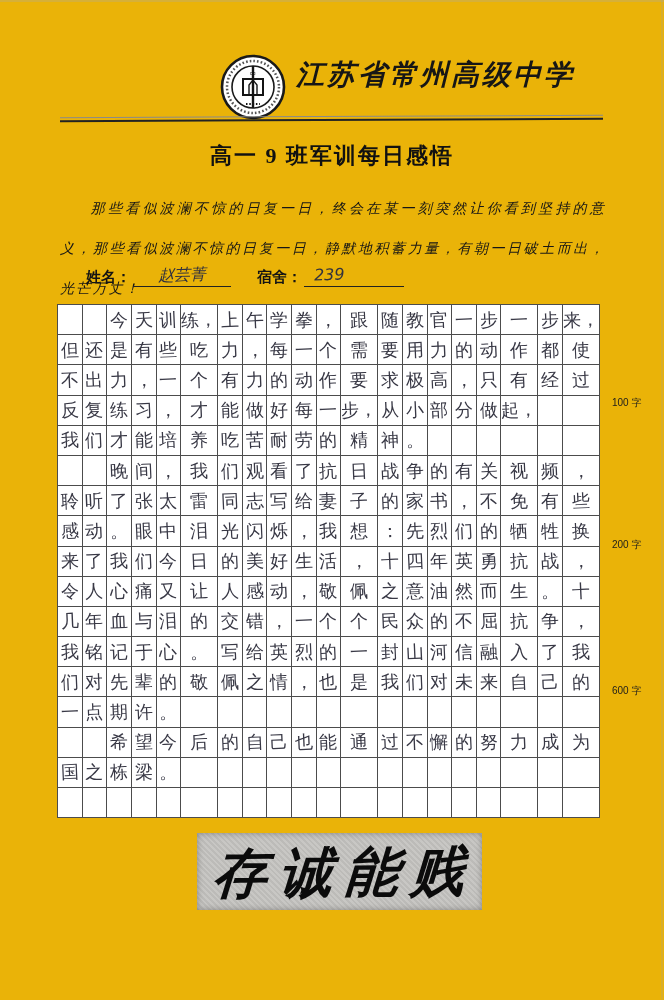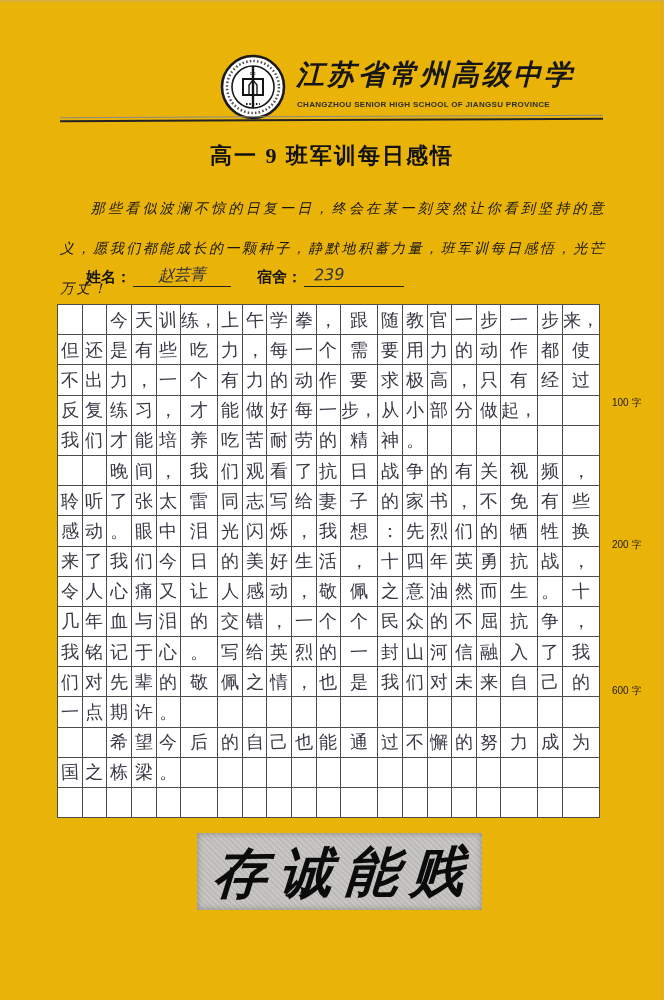--- a/index.html
+++ b/index.html
@@ -109,26 +109,25 @@
       <circle cx="33" cy="33" r="26" fill="none" stroke="#1a1a1a" stroke-width="2.5" stroke-dasharray="1.6 2.1" opacity="0.75"></circle>
       <circle cx="33" cy="33" r="21" fill="#ffffff" stroke="#1a1a1a" stroke-width="1.6"></circle>
       <path d="M23 25 h20 v16 h-20 z" fill="none" stroke="#141414" stroke-width="2"></path>
       <path d="M33 12 v42" stroke="#141414" stroke-width="2.4"></path>
       <path d="M29 40 v-9 l4 -5 l4 5 v9" fill="none" stroke="#141414" stroke-width="1.4"></path>
       <path d="M26 50 h14" stroke="#141414" stroke-width="2" stroke-dasharray="1.5 1.8"></path>
       <text x="33" y="22" text-anchor="middle" font-size="6" fill="#141414">中</text>
     </svg>
   </div>
   <div class="school-name">江苏省常州高级中学</div>
-  <div class="school-en">CHANGZHOU SENIOR HIGH SCHOOL OF JIANGSU PROVINCE</div>
   <div class="rule"></div>
 
   <div class="doc-title">高一 9 班军训每日感悟</div>
 
-  <div class="intro">那些看似波澜不惊的日复一日，终会在某一刻突然让你看到坚持的意义，愿我们都能成长的一颗种子，静默地积蓄力量，班军训每日感悟，光芒万丈！</div>
+  <div class="intro">那些看似波澜不惊的日复一日，终会在某一刻突然让你看到坚持的意义，那些看似波澜不惊的日复一日，静默地积蓄力量，有朝一日破土而出，光芒万丈！</div>
 
   <div class="form-line">
     <span>姓名：</span><span class="blank name"><span class="hw">赵芸菁</span></span><span class="gap"></span><span>宿舍：</span><span class="blank dorm"><span class="hw">239</span></span>
   </div>
 
   <div class="grid-wrap">
     <div class="grid">
         <div class="cell">
           <span></span>
         </div>

